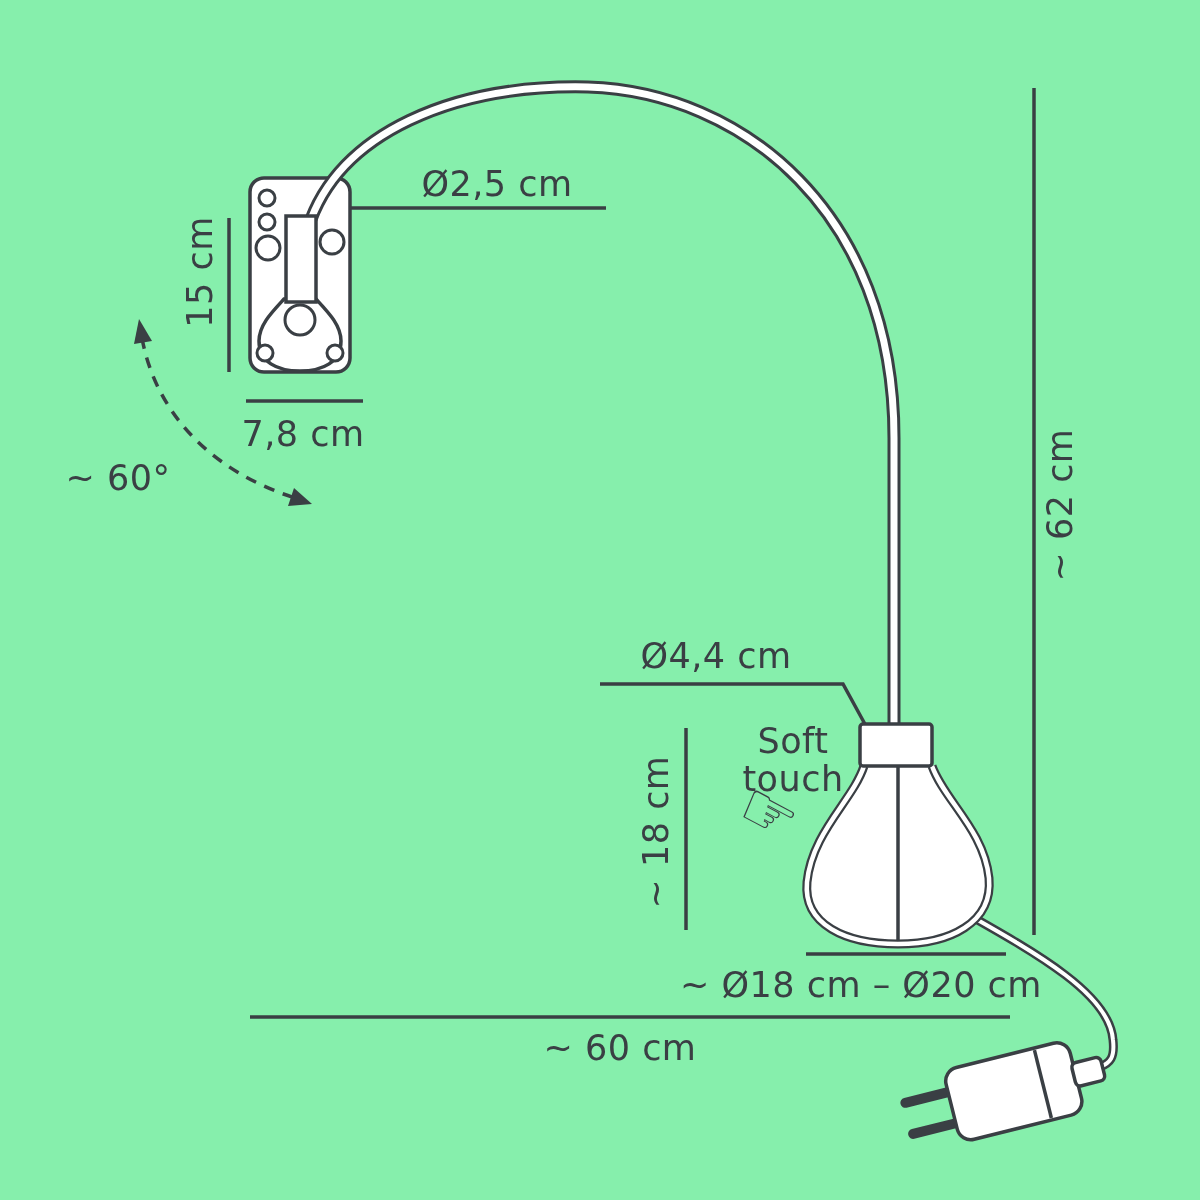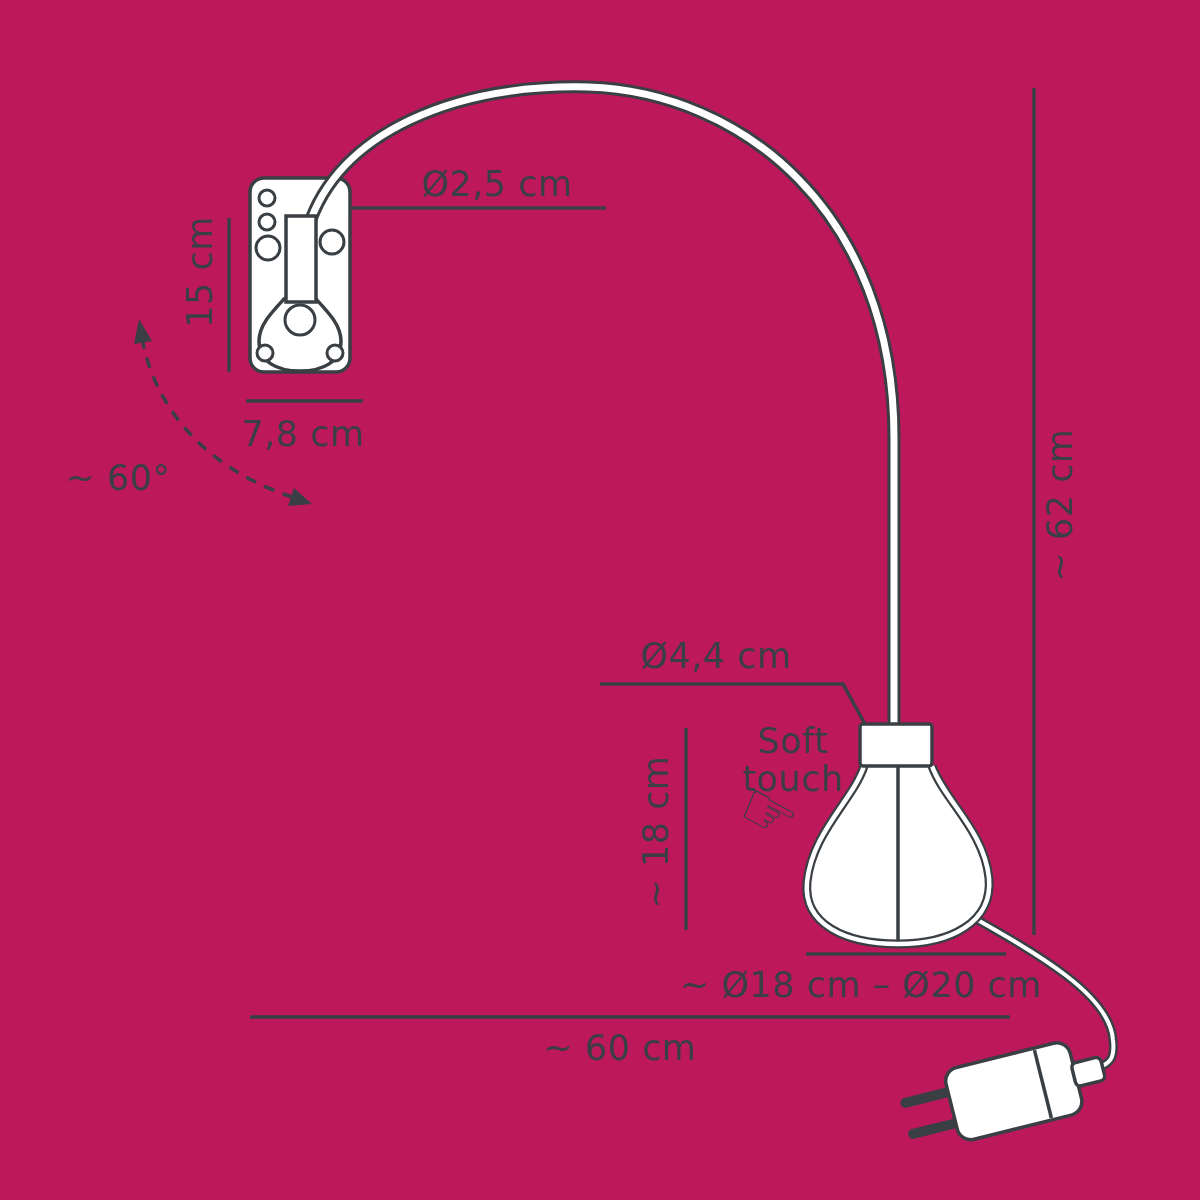--- a/index.html
+++ b/index.html
@@ -4,21 +4,21 @@
 <style>
   html, body {
     margin: 0;
     padding: 0;
     background: #ffffff;
   }
   .stage {
     position: relative;
     width: 1200px;
     height: 1200px;
-    background: #be185d;
+    background: #86efac;
     overflow: hidden;
   }
   svg { display: block; }
   .lbl {
     font-family: "DejaVu Sans", "Liberation Sans", sans-serif;
     font-size: 35px;
     font-weight: 500;
     letter-spacing: 0.5px;
     fill: #3a3f44;
   }

